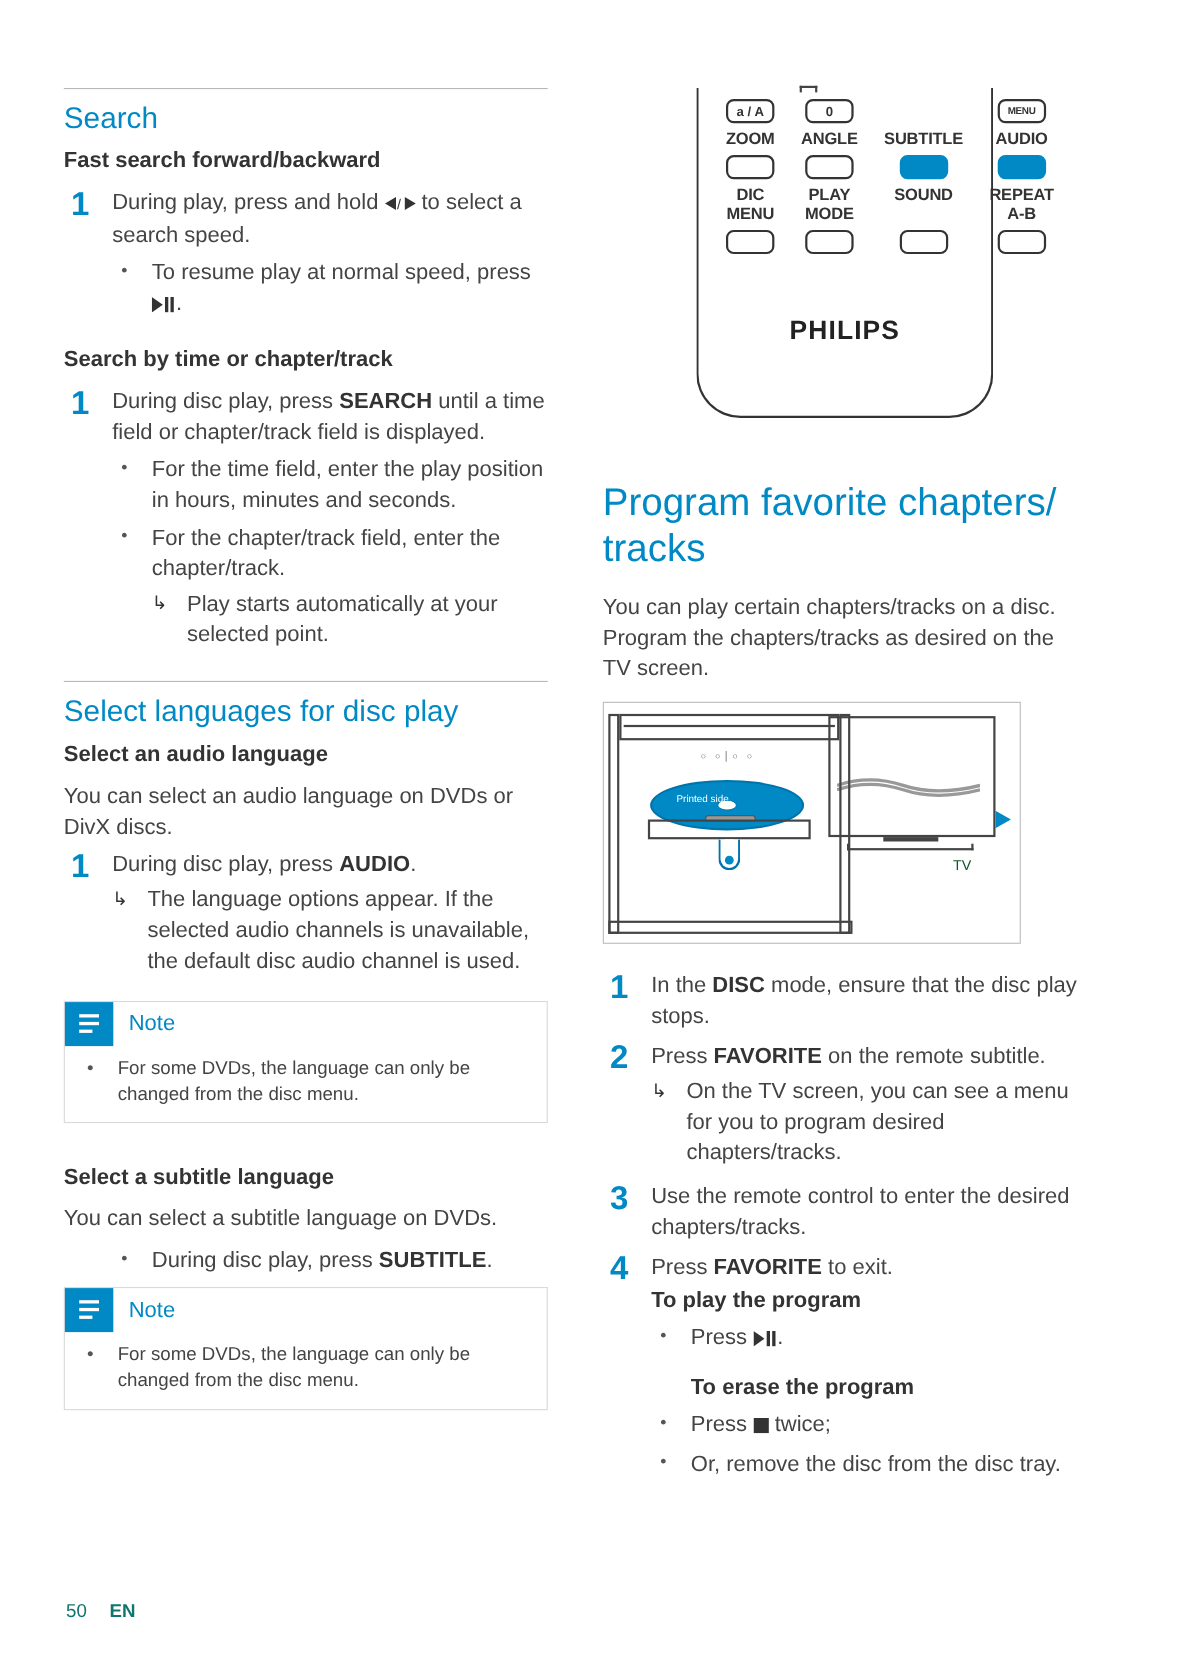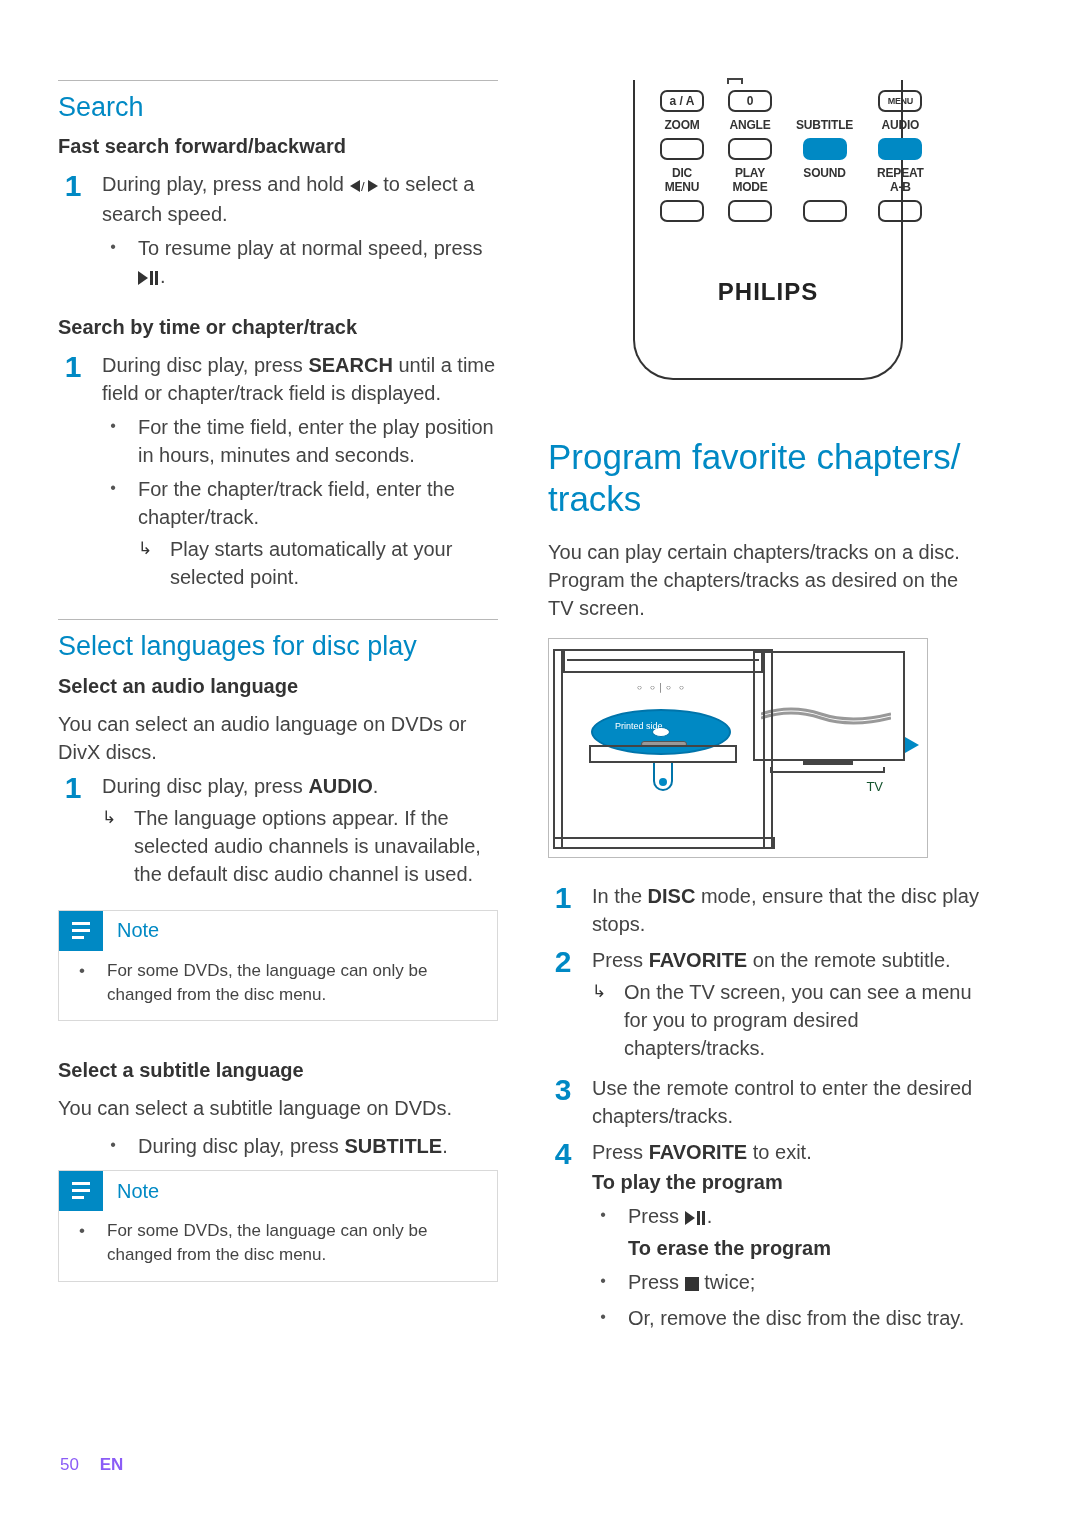--- a/index.html
+++ b/index.html
@@ -45,35 +45,35 @@
     width: 44px; height: 40px; background: #0089c4; display: flex; align-items: center; justify-content: center;
   }
   .note-title { color: #0089c4; font-size: 20px; padding-left: 14px; font-weight: 400; }
   .note-body { font-size: 17px; color: #555; padding: 8px 20px 14px 20px; line-height: 1.4; }
   .note-body .li { margin-bottom: 0; }
   .note-body .li-body { font-size: 17px; }
 
   .bold { font-weight: 700; color: #333; }
   .semi { font-weight: 600; color: #333; }
 
-  .footer { position: absolute; left: 60px; bottom: 52px; font-size: 17px; color: #8b5cf6; }
+  .footer { position: absolute; left: 60px; bottom: 52px; font-size: 17px; color: #0f766e; }
   .footer .pg { margin-right: 16px; }
   .footer .en { font-weight: 700; }
 
   
   .remote {
     width: 270px; height: 300px; margin: 0 auto; border: 2px solid #333; border-radius: 0 0 40px 40px;
     border-top: none; position: relative; padding: 10px 25px 0 25px;
   }
   .remote-grid { display: grid; grid-template-columns: repeat(4,1fr); gap: 6px 24px; justify-items: center; }
   .rbtn { width: 44px; height: 22px; border: 2px solid #333; border-radius: 7px; display: flex; align-items: center; justify-content: center; font-size: 12px; font-weight: 700; }
   .rbtn.small { font-size: 9px; letter-spacing: -0.3px; }
   .rbtn.blank { border-color: #333; }
   .rbtn.blue { background: #0089c4; border-color: #0089c4; }
-  .rlbl { font-size: 12px; font-weight: 700; text-align: center; letter-spacing: -0.2px; color: #333; }
+  .rlbl { font-size: 15px; font-weight: 700; text-align: center; letter-spacing: -0.2px; color: #333; }
   .brand { text-align: center; margin-top: 56px; font-size: 24px; font-weight: 900; letter-spacing: 1px; color: #222; }
 
   
   .diag {
     width: 380px; height: 220px; border: 1px solid #bbb; margin: 16px 0 24px 0; position: relative;
     background: #fff;
   }
   .tv-frame { position: absolute; right: 22px; top: 12px; width: 152px; height: 110px; border: 2px solid #444; }
   .tv-stand { position: absolute; right: 74px; top: 122px; width: 50px; height: 4px; background: #444; }
   .tv-base { position: absolute; right: 42px; top: 128px; width: 115px; height: 6px; border: 2px solid #444; border-top: none; }
@@ -325,21 +325,21 @@
           <div class="ul">
             <div class="li">
               <div class="bullet">•</div>
               <div class="li-body">
                 <span>Press </span>
                 <span class="play-icon"><svg width="22" height="14">
                       <polygon points="0,0 10,7 0,14" fill="#333"></polygon>
                       <rect x="12" y="0" width="3" height="14" fill="#333"></rect>
                       <rect x="17" y="0" width="3" height="14" fill="#333"></rect>
                     </svg></span><span>.</span>
-                <div class="semi" style="margin-top:2px;">To erase the program</div>
+                <div class="semi" style="margin-top:15px;">To erase the program</div>
               </div>
             </div>
             <div class="li">
               <div class="bullet">•</div>
               <div class="li-body">
                 <span>Press </span>
                 <span class="stop-icon"><svg width="14" height="14">
                       <rect x="0" y="0" width="14" height="14" fill="#333"></rect>
                     </svg></span>
                 <span> twice;</span>

